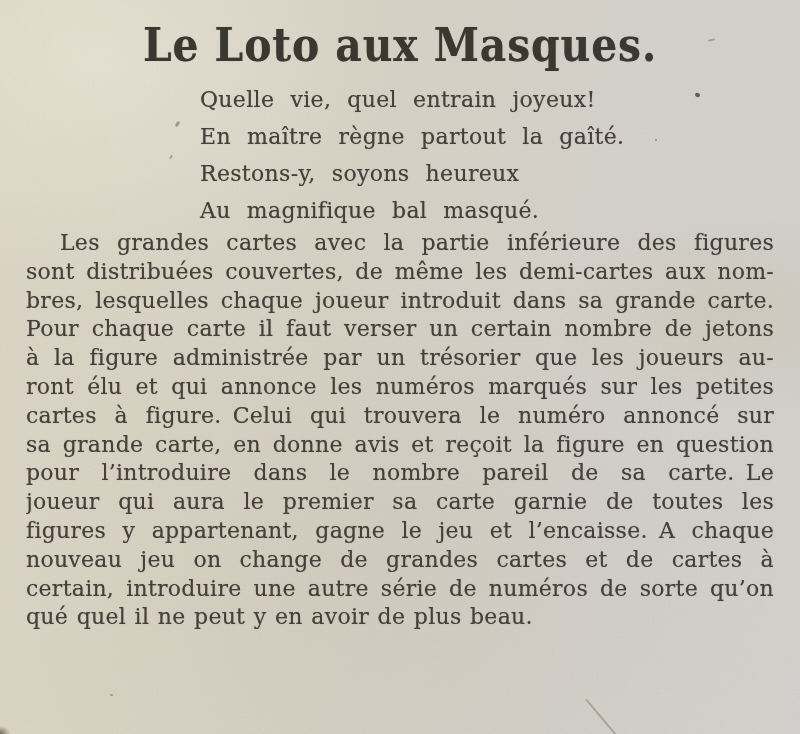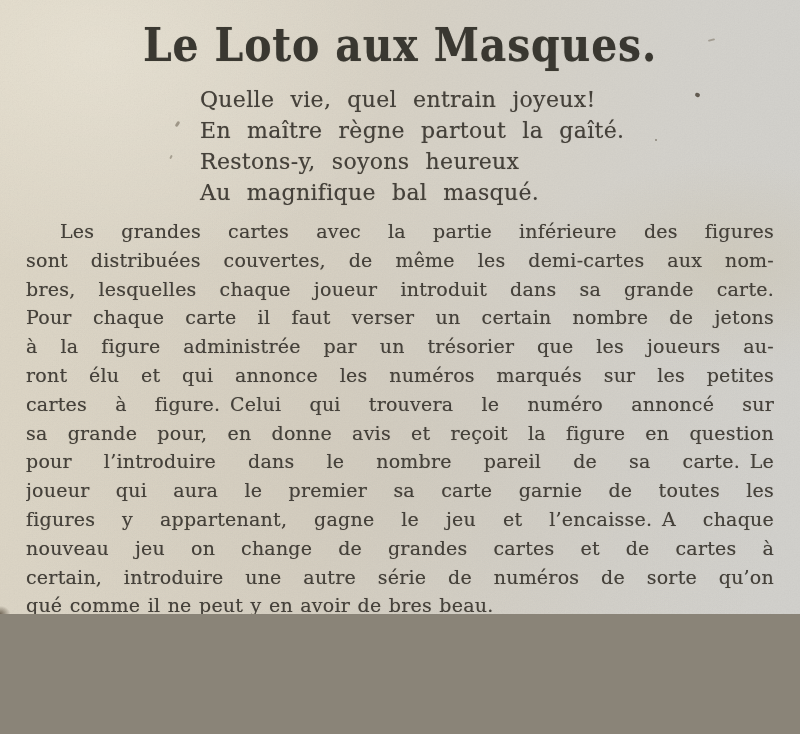--- a/index.html
+++ b/index.html
@@ -2,21 +2,21 @@
 <html style="--color-paper: #d7d1c4; --color-ink: #45413a;"><head>
 <meta charset="utf-8">
 <style>
   html, body { margin:0; padding:0; }
   body {
     width:800px; height:734px; overflow:hidden;
     font-family:"DejaVu Serif","Liberation Serif",serif;
     background:#8a8478;
   }
   .paper {
-    position:relative; width:800px; height:614px; overflow:hidden;
+    position:relative; width:800px; height:734px; overflow:hidden;
     color:var(--color-ink,#45413a);
     background:
       radial-gradient(ellipse 14px 11px at 0% 100%, rgba(55,42,26,.65), rgba(55,42,26,0) 75%),
       radial-gradient(ellipse 260px 150px at 91% 43%, rgba(187,166,112,.16), rgba(187,166,112,0) 70%),
       radial-gradient(ellipse 420px 320px at 12% 8%, rgba(255,251,238,.30), rgba(255,251,238,0) 72%),
       radial-gradient(ellipse 520px 420px at 50% 78%, rgba(150,135,108,.08), rgba(150,135,108,0) 75%),
       linear-gradient(97deg, #ddd6c6 0%, #d8d2c5 42%, #d4d2cc 78%, #d2d1cd 100%),
       var(--color-paper,#d7d1c4);
   }
   .content { position:absolute; inset:0; padding:12px 26px 0 26px; box-sizing:border-box; }
@@ -30,25 +30,25 @@
     text-shadow:0 0 .8px rgba(58,56,49,.55);
     white-space:nowrap;
   }
 
   .verse {
     margin:10px 0 0 174px;
     font-size:22px; line-height:31px;
     word-spacing:.40em; letter-spacing:.015em;
     text-shadow:0 0 .7px rgba(69,65,58,.5);
   }
-  .verse-line { white-space:nowrap; }
+  .verse-line { white-space:nowrap;margin-top:6px; }
 
   .body-text {
-    margin-top:9px;
-    font-size:19px; line-height:28.8px;
+    margin-top:3px;
+    font-size:22px; line-height:28.8px;
     letter-spacing:.012em;
     text-shadow:0 0 .7px rgba(69,65,58,.5);
   }
   .body-line {
     text-align:justify; text-align-last:justify;
     word-spacing:.06em;
     overflow:hidden; white-space:nowrap;
   }
   .body-line.first { text-indent:34px; }
   .body-line.last  { text-align-last:left; white-space:normal; }
@@ -72,27 +72,27 @@
     </div>
 
     <div class="body-text">
       <div class="body-line first">Les grandes cartes avec la partie inférieure des figures</div>
       <div class="body-line">sont distribuées couvertes, de même les demi-cartes aux nom-</div>
       <div class="body-line">bres, lesquelles chaque joueur introduit dans sa grande carte.</div>
       <div class="body-line">Pour chaque carte il faut verser un certain nombre de jetons</div>
       <div class="body-line">à la figure administrée par un trésorier que les joueurs au-</div>
       <div class="body-line">ront élu et qui annonce les numéros marqués sur les petites</div>
       <div class="body-line">cartes à figure. Celui qui trouvera le numéro annoncé sur</div>
-      <div class="body-line">sa grande pour, en donne avis et reçoit la figure en question</div>
+      <div class="body-line">sa grande carte, en donne avis et reçoit la figure en question</div>
       <div class="body-line">pour l’introduire dans le nombre pareil de sa carte. Le</div>
       <div class="body-line">joueur qui aura le premier sa carte garnie de toutes les</div>
       <div class="body-line">figures y appartenant, gagne le jeu et l’encaisse. A chaque</div>
       <div class="body-line">nouveau jeu on change de grandes cartes et de cartes à</div>
       <div class="body-line">certain, introduire une autre série de numéros de sorte qu’on</div>
-      <div class="body-line last">qué comme il ne peut y en avoir de bres beau.</div>
+      <div class="body-line last">qué quel il ne peut y en avoir de plus beau.</div>
     </div>
   </div>
 
   <div class="speck" style="left:695px;top:93px;width:5px;height:4px;border-radius:50%;background:rgba(70,62,50,.8);transform:rotate(20deg);"></div>
   <div class="speck" style="left:655px;top:139px;width:2px;height:2px;border-radius:50%;background:rgba(90,80,65,.6);"></div>
   <div class="speck" style="left:176px;top:121px;width:3px;height:6px;border-radius:2px;background:rgba(95,85,70,.5);transform:rotate(32deg);"></div>
   <div class="speck" style="left:170px;top:155px;width:2px;height:4px;border-radius:2px;background:rgba(100,90,75,.45);transform:rotate(25deg);"></div>
   <div class="speck" style="left:708px;top:39px;width:7px;height:2px;border-radius:2px;background:rgba(115,105,90,.5);transform:rotate(-14deg);"></div>
   <div class="speck" style="left:110px;top:694px;width:3px;height:2px;border-radius:50%;background:rgba(95,85,70,.5);"></div>
   <div class="speck" style="left:578px;top:716px;width:46px;height:1.5px;border-radius:2px;background:rgba(130,115,90,.45);transform:rotate(50deg);"></div>

